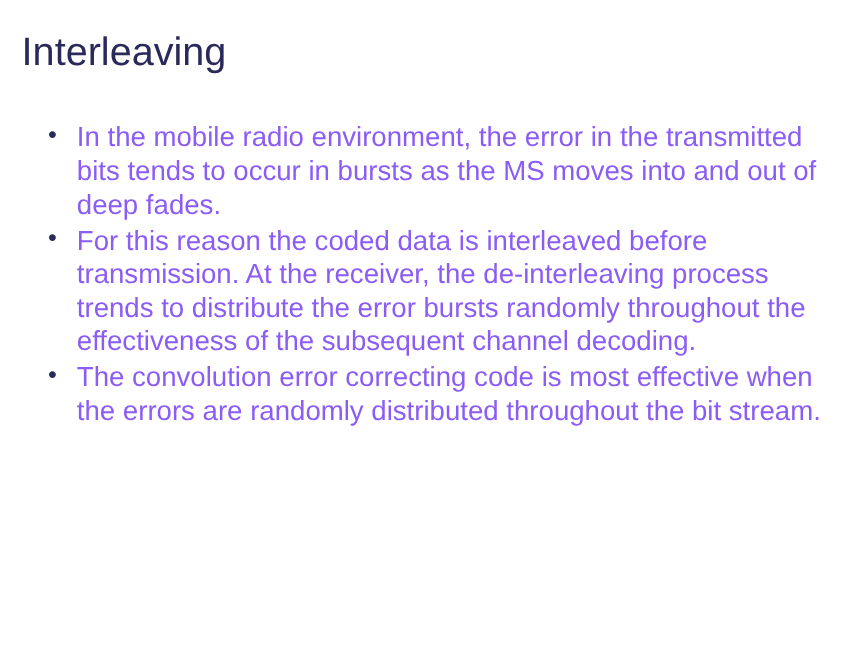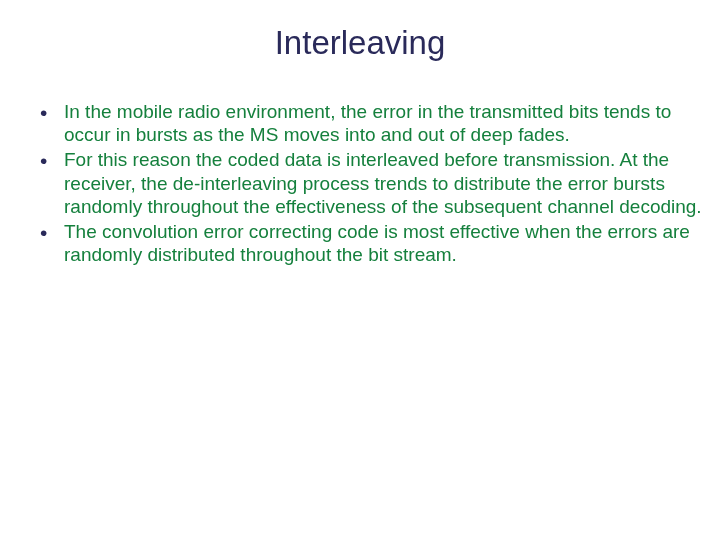--- a/index.html
+++ b/index.html
@@ -13,37 +13,36 @@
       background-color: #ffffff;
       font-family: Arial, Helvetica, sans-serif;
       color: #2a2a5a;
     }
     .slide {
       width: 100%;
       height: 100%;
       padding: 18px 18px 18px 18px;
     }
     .title {
-      text-align: center;
       font-size: 33px;
       font-weight: normal;
       color: #2a2a5a;
       margin-bottom: 38px;
       margin-top: 6px;
     }
     .bullet-list {
       list-style: none;
       padding-left: 18px;
     }
     .bullet-item {
       position: relative;
       padding-left: 28px;
-      font-size: 19px;
+      font-size: 23px;
       line-height: 1.22;
-      color: #15803d;
+      color: #8b5cf6;
       margin-bottom: 2px;
     }
     .bullet-item::before {
       content: "•";
       position: absolute;
       left: 4px;
       top: 0;
       font-size: 21px;
       color: #2a2a5a;
     }

